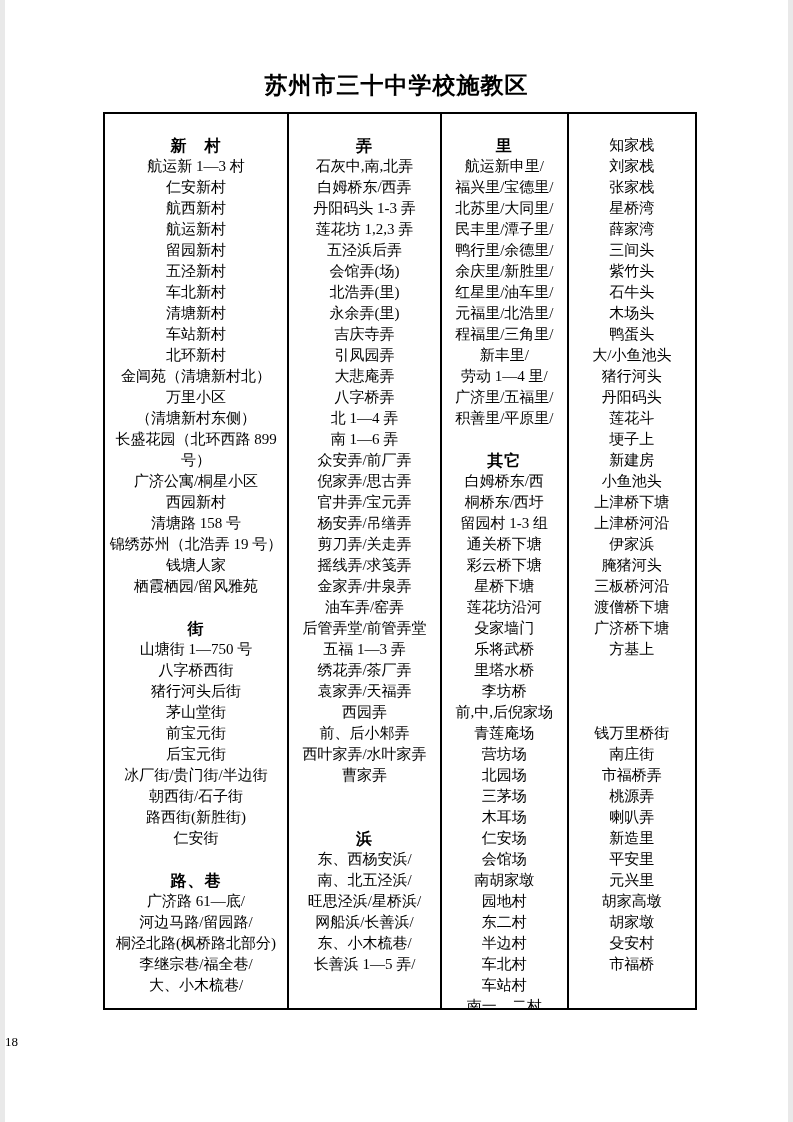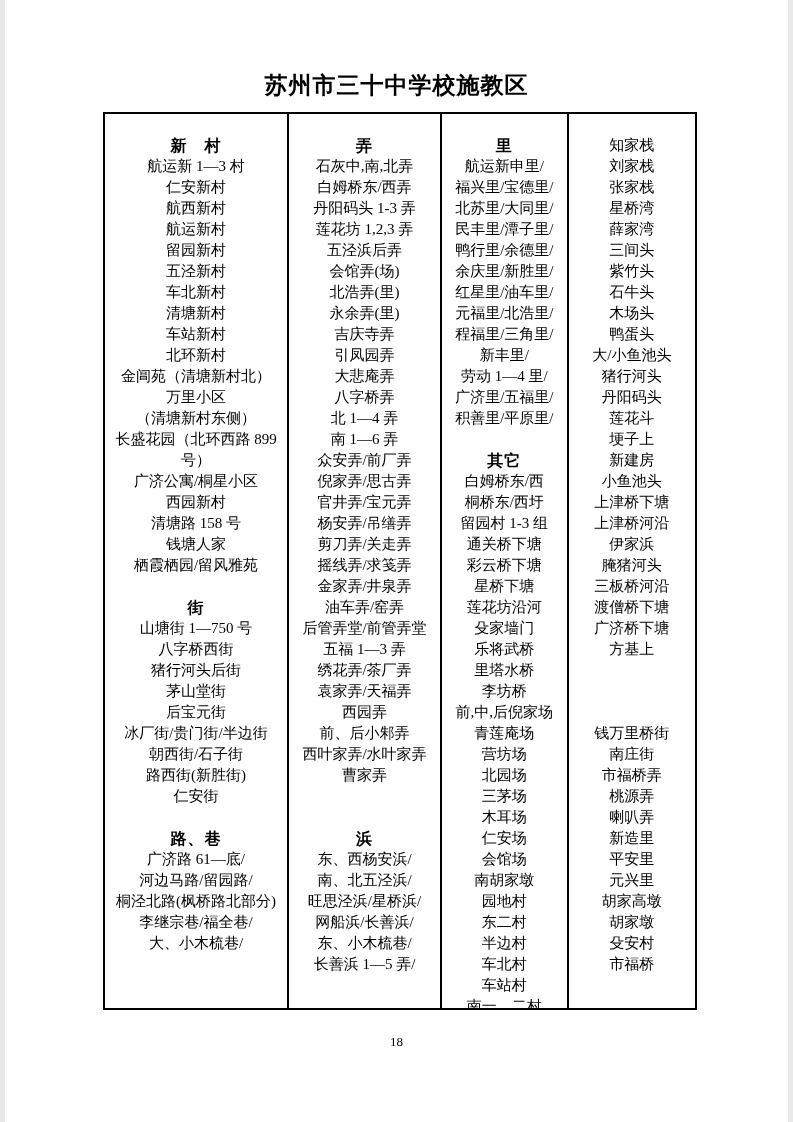--- a/index.html
+++ b/index.html
@@ -39,21 +39,21 @@
   .col-2 { width:25.9%; }
   .col-3 { width:21.5%; }
   .col-4 { width:21.4%; }
   .line {
     min-height:21px; line-height:21px;
     white-space:nowrap;
   }
   .line.header { font-weight:bold; font-size:16px; letter-spacing:1px; }
   .pagenum {
     position:absolute; top:1034px; left:0; right:0;
-    text-align:center; font-size:13px;
+    font-size:13px;
   }
 </style>
 </head>
 <body>
 
 <div class="page">
   <h1 class="title">苏州市三十中学校施教区</h1>
 
   <div class="district-table">
     <div class="col col-1">
@@ -69,28 +69,30 @@
         <div class="line">车站新村</div>
         <div class="line">北环新村</div>
         <div class="line">金阊苑（清塘新村北）</div>
         <div class="line">万里小区</div>
         <div class="line">（清塘新村东侧）</div>
         <div class="line">长盛花园（北环西路 899</div>
         <div class="line">号）</div>
         <div class="line">广济公寓/桐星小区</div>
         <div class="line">西园新村</div>
         <div class="line">清塘路 158 号</div>
+        <div class="line">锦绣苏州（北浩弄 19 号）</div>
         <div class="line">钱塘人家</div>
         <div class="line">栖霞栖园/留风雅苑</div>
         <div class="line blank">&nbsp;</div>
         <div class="line header">街</div>
         <div class="line">山塘街 1—750 号</div>
         <div class="line">八字桥西街</div>
         <div class="line">猪行河头后街</div>
         <div class="line">茅山堂街</div>
+        <div class="line">前宝元街</div>
         <div class="line">后宝元街</div>
         <div class="line">冰厂街/贵门街/半边街</div>
         <div class="line">朝西街/石子街</div>
         <div class="line">路西街(新胜街)</div>
         <div class="line">仁安街</div>
         <div class="line blank">&nbsp;</div>
         <div class="line header">路、巷</div>
         <div class="line">广济路 61—底/</div>
         <div class="line">河边马路/留园路/</div>
         <div class="line">桐泾北路(枫桥路北部分)</div>

